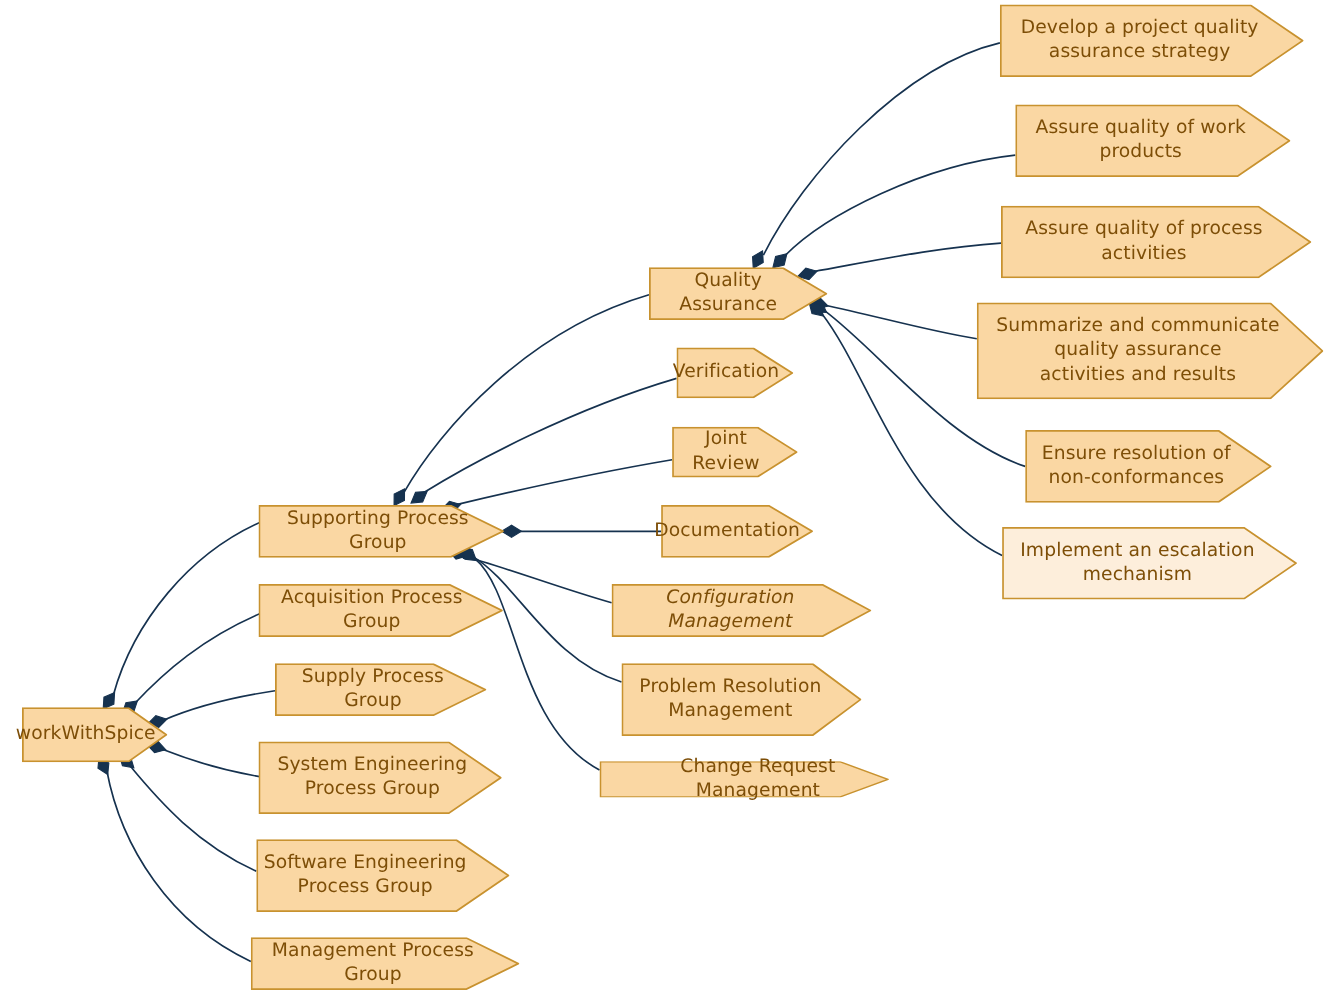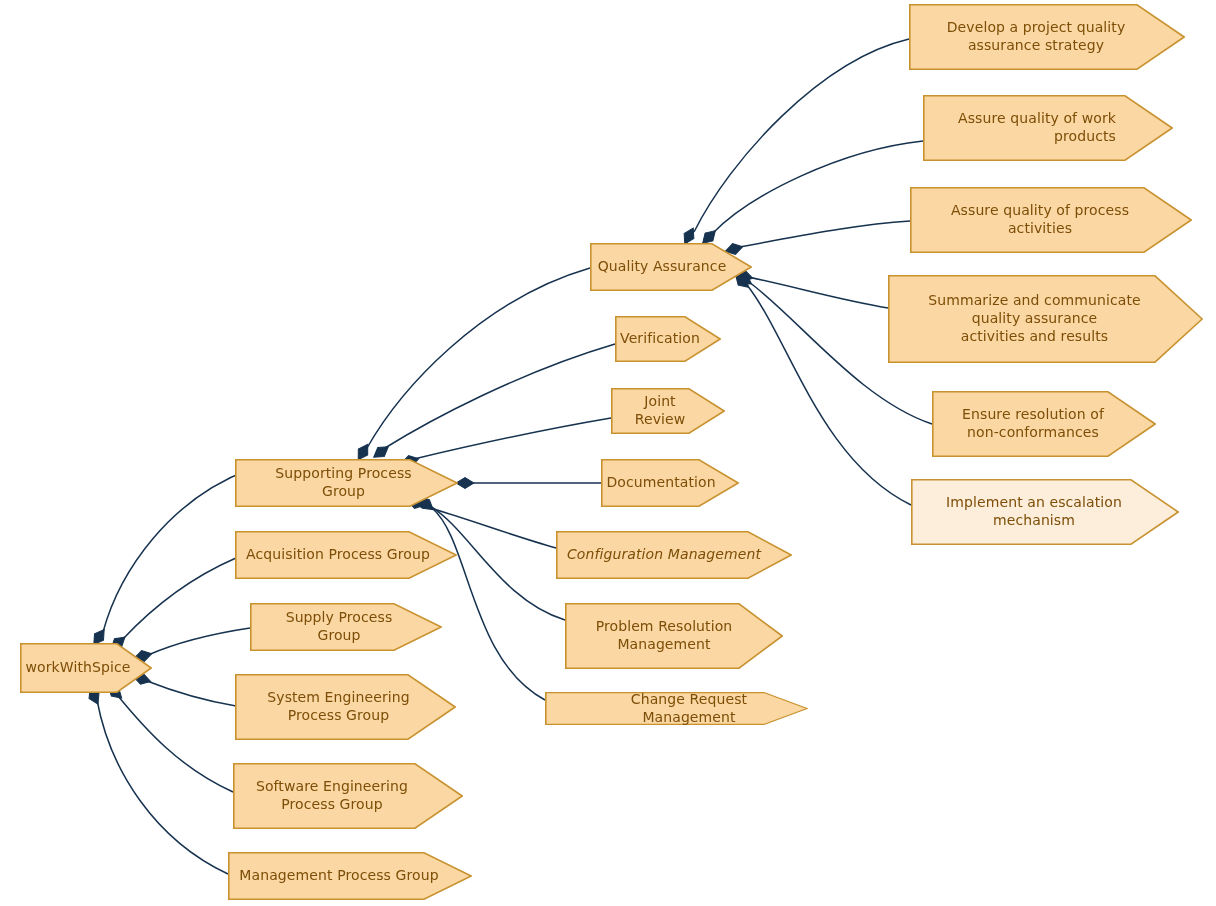--- a/index.html
+++ b/index.html
@@ -33,21 +33,21 @@
     width: 1216px;
     height: 906px;
   }
   .node {
     position: absolute;
     display: flex;
     align-items: center;
     justify-content: center;
     box-sizing: border-box;
     color: #7d4e07;
-    font-size: 14px;
+    font-size: 17px;
     line-height: 1.28;
     text-align: center;
     letter-spacing: 0.1px;
   }
   .node .node-svg {
     position: absolute;
     left: 0;
     top: 0;
     width: 100%;
     height: 100%;
@@ -196,21 +196,21 @@
         <svg class="node-svg" viewBox="0 0 276 66" preserveAspectRatio="none">
           <polygon points="0.8,0.8 228,0.8 275.2,33 228,65.2 0.8,65.2" fill="#fad7a3" stroke="#c8922f" stroke-width="1.6" stroke-linejoin="miter"></polygon>
         </svg>
         <div class="node-label" style="margin-right: 22px;">Develop a project quality
 assurance strategy</div>
       </div>
       <div class="node" style="left: 923px; top: 95px; width: 250px; height: 66px;">
         <svg class="node-svg" viewBox="0 0 250 66" preserveAspectRatio="none">
           <polygon points="0.8,0.8 202,0.8 249.2,33 202,65.2 0.8,65.2" fill="#fad7a3" stroke="#c8922f" stroke-width="1.6" stroke-linejoin="miter"></polygon>
         </svg>
-        <div class="node-label" style="margin-right: 22px; text-align: right;">Assure quality of work
+        <div class="node-label" style="margin-right: 22px;">Assure quality of work
 products</div>
       </div>
       <div class="node" style="left: 910px; top: 187px; width: 282px; height: 66px;">
         <svg class="node-svg" viewBox="0 0 282 66" preserveAspectRatio="none">
           <polygon points="0.8,0.8 234,0.8 281.2,33 234,65.2 0.8,65.2" fill="#fad7a3" stroke="#c8922f" stroke-width="1.6" stroke-linejoin="miter"></polygon>
         </svg>
         <div class="node-label" style="margin-right: 22px;">Assure quality of process
 activities</div>
       </div>
       <div class="node" style="left: 888px; top: 275px; width: 315px; height: 88px;">

